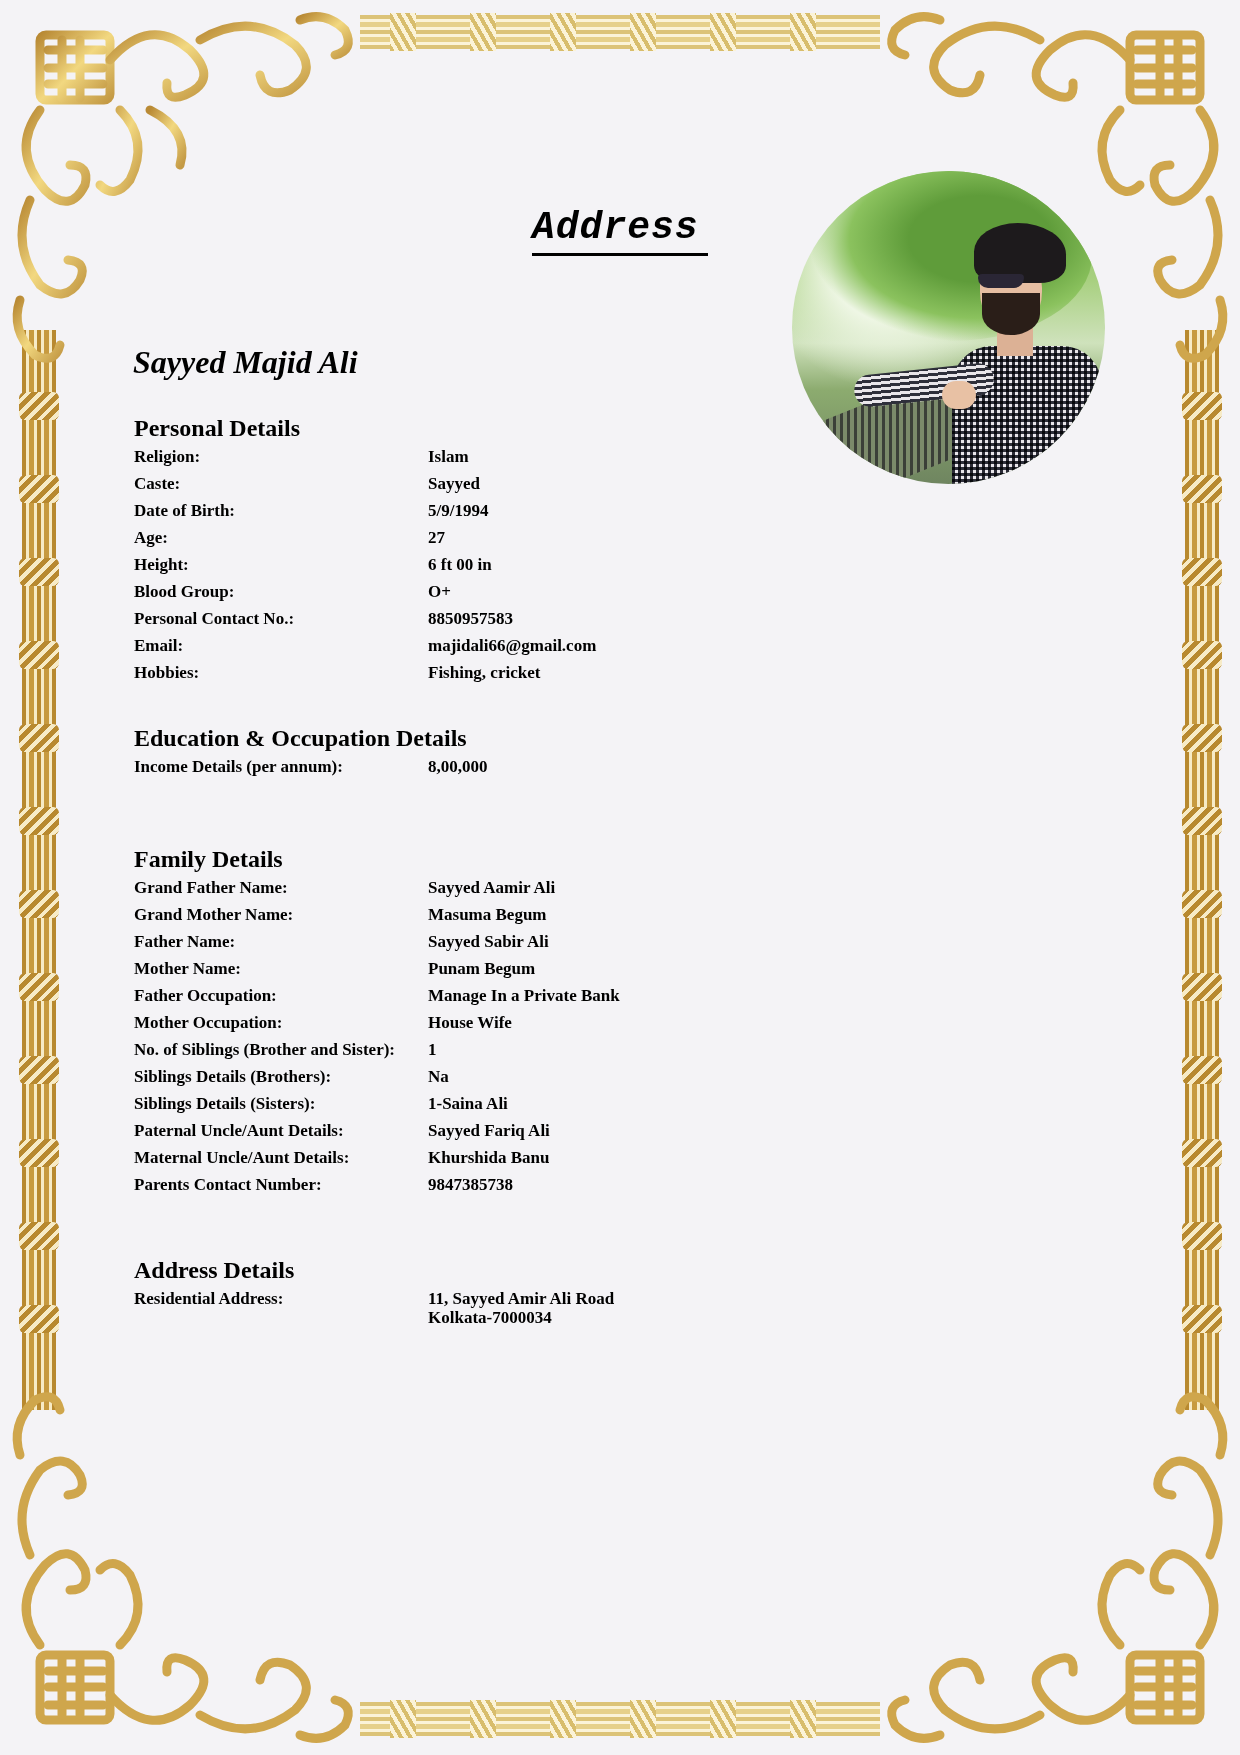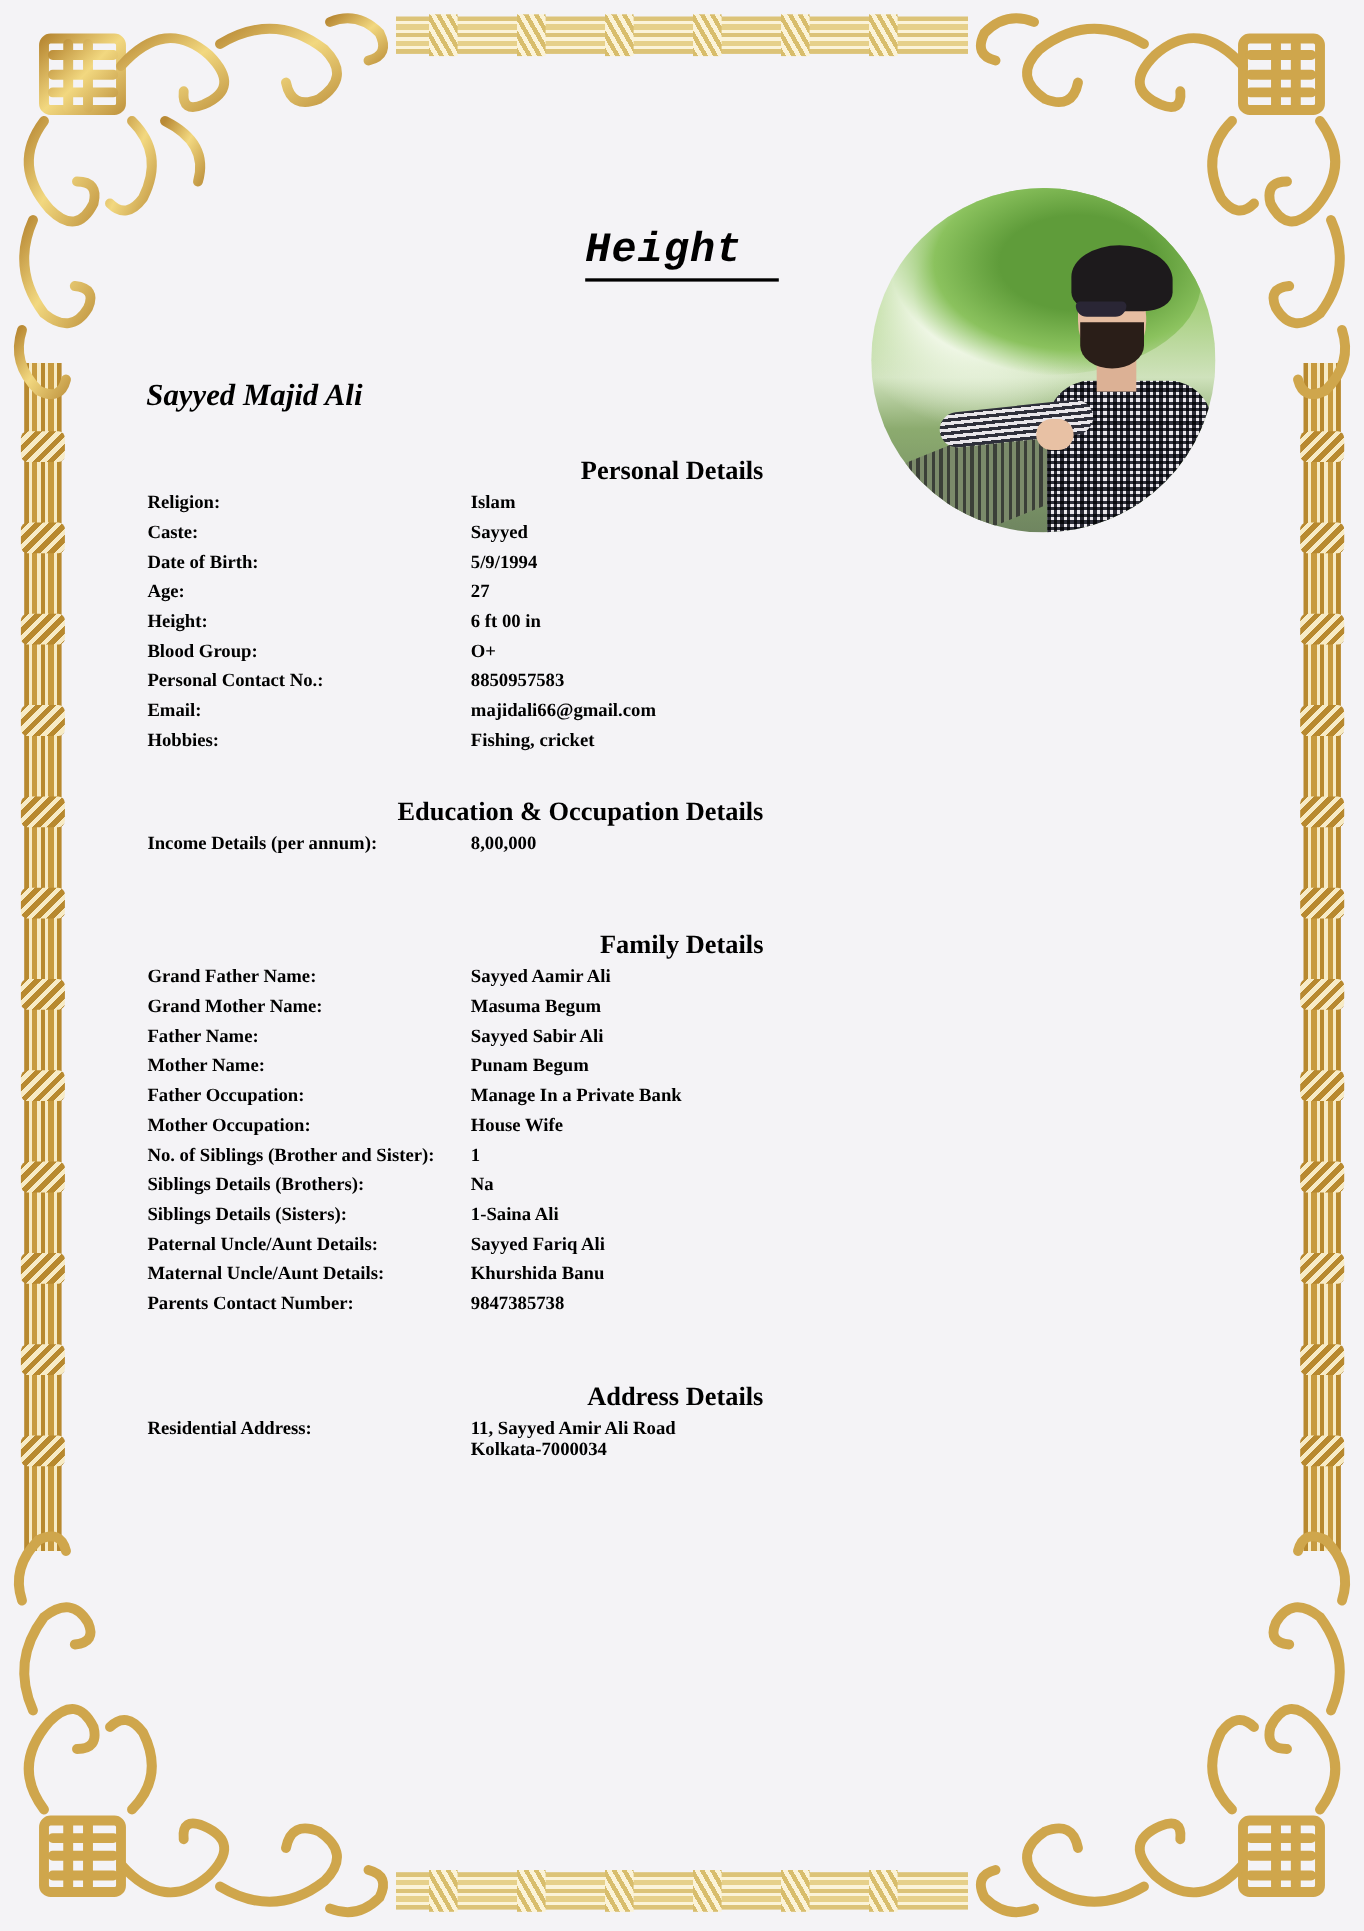--- a/index.html
+++ b/index.html
@@ -29,23 +29,23 @@
     background: repeating-linear-gradient(0deg,#2e2f3a 0 3px,#e9e6ea 3px 6px), repeating-linear-gradient(90deg,#2e2f3a 0 3px,transparent 3px 6px); background-blend-mode:multiply; }
   .photo .arm { position:absolute; left:62px; top:198px; width:140px; height:32px; border-radius:16px; transform:rotate(-6deg);
     background: repeating-linear-gradient(0deg,#2e2f3a 0 3px,#e9e6ea 3px 6px); }
   .photo .hand { position:absolute; left:150px; top:210px; width:34px; height:28px; border-radius:14px; background:#e8c1a4; }
   .photo .neck { position:absolute; left:205px; top:140px; width:36px; height:45px; background:#dcb195; }
   .photo .face { position:absolute; left:188px; top:82px; width:62px; height:78px; border-radius:40% 45% 50% 50%; background:#e6bea2; }
   .photo .beard { position:absolute; left:190px; top:122px; width:58px; height:42px; border-radius:0 0 50% 50%; background:#2a1e18; }
   .photo .hair { position:absolute; left:182px; top:52px; width:92px; height:60px; border-radius:50% 55% 30% 30%; background:#1d1a1c; }
   .photo .glasses { position:absolute; left:186px; top:103px; width:46px; height:14px; border-radius:4px 4px 10px 10px; background:#2a2635; }
 
-  .name { position:absolute; left:133px; top:344px; font-size:28px; font-weight:bold; font-style:italic; font-family:"Liberation Serif", serif; }
+  .name { position:absolute; left:133px; top:344px; font-size:32px; font-weight:bold; font-style:italic; font-family:"Liberation Serif", serif; }
   .section { position:absolute; left:134px; width:560px; }
-  .section h2 { margin:0 0 4px 0; font-size:24px; font-weight:bold; line-height:30px;text-align:right; }
+  .section h2 { margin:0 0 4px 0; font-size:24px; font-weight:bold; line-height:30px; }
   .row { display:flex; font-size:17px; font-weight:bold; line-height:19px; margin-bottom:8px; }
   .row .label { width:294px; padding-right:20px; box-sizing:border-box; }
   .row .value { flex:1; }
 </style>
 </head>
 <body>
 
 <div>
   <div class="frame-bar-v" style="left:22px;">
     <div class="twist" style="top:62px"></div>
@@ -156,21 +156,21 @@
         <path d="M300 20 q25 -10 45 10 q10 20 -10 25"></path>
         <path d="M40 110 q-30 40 5 80 q25 25 40 -5 q5 -20 -15 -20"></path>
         <path d="M30 200 q-20 45 10 85 q25 20 40 -5 q8 -18 -12 -20"></path>
         <path d="M20 300 q-10 30 15 55 q20 10 25 -10"></path>
         <path d="M120 110 q30 30 10 70 q-15 20 -30 5"></path>
       </g>
     </svg>
   </div>
 </div>
 
-<div class="title">Height</div>
+<div class="title">Address</div>
 <div class="title-underline"></div>
 
 <div class="photo">
   <div class="tree"></div>
   <div class="fence"></div>
   <div class="torso"></div>
   <div class="neck"></div>
   <div class="face"></div>
   <div class="beard"></div>
   <div class="hair"></div>

